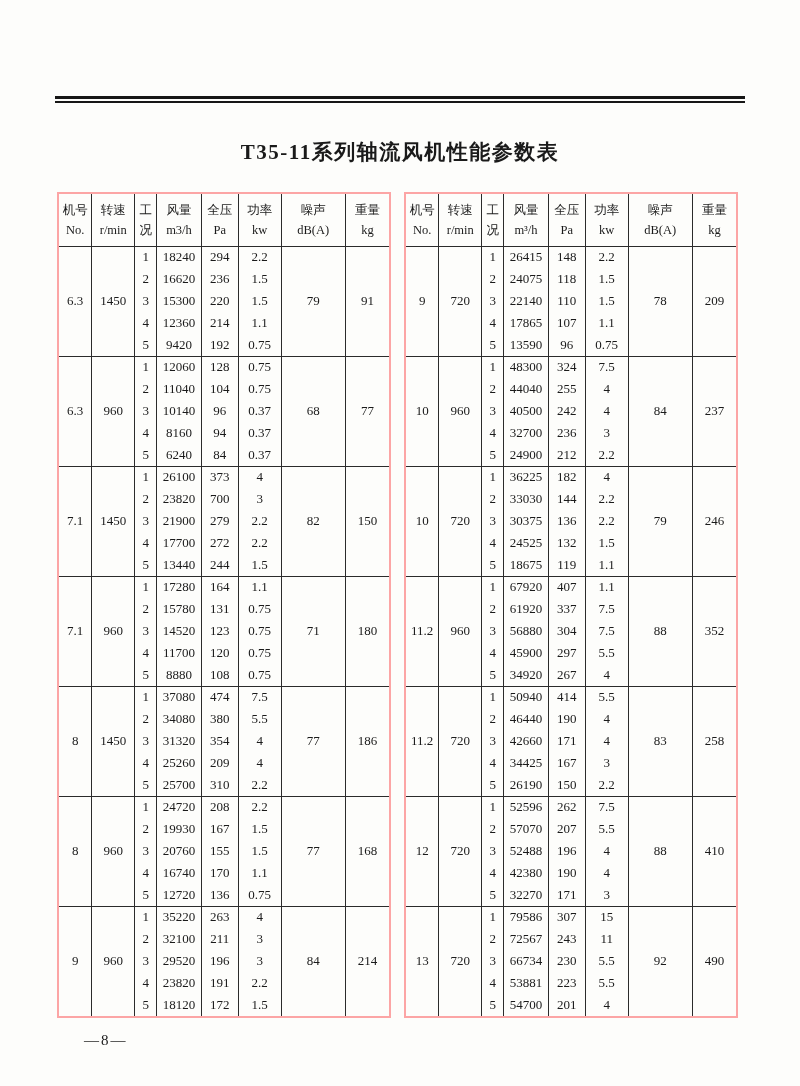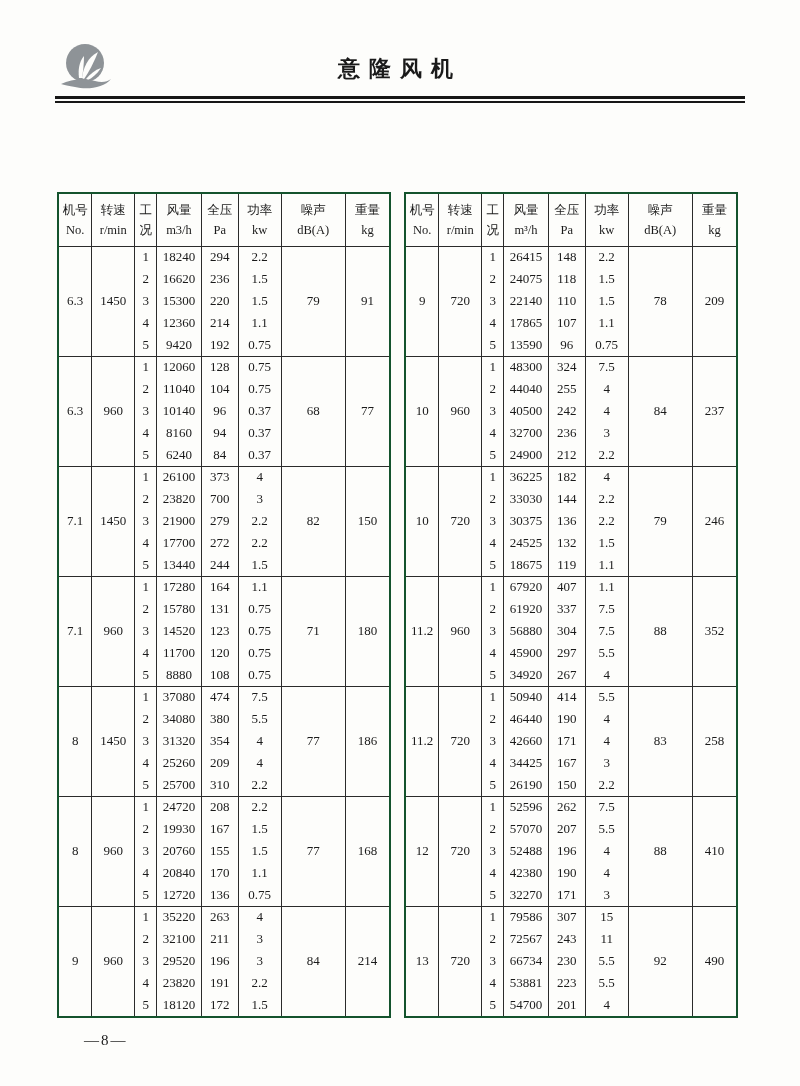--- a/index.html
+++ b/index.html
@@ -32,21 +32,21 @@
   }
   
   .tables{
     position:absolute;top:192px;left:57px;width:686px;
     display:flex;gap:13px;
   }
   table.ftable{
     border-collapse:collapse;
     width:334px;
     table-layout:fixed;
-    border:2px solid #14532d;
+    border:2px solid #fca5a5;
     background:#fdfdfb;
   }
   .ftable th,.ftable td{
     border-left:1px solid #2b2b2b;
     border-right:1px solid #2b2b2b;
     border-top:none;border-bottom:none;
     text-align:center;vertical-align:middle;
     padding:0;
     font-size:13px;line-height:1.15;
     font-family:"Liberation Serif","DejaVu Serif",serif;
@@ -71,37 +71,26 @@
   .footer{
     position:absolute;left:84px;top:1032px;
     font-size:15px;letter-spacing:2px;
   }
 </style>
 </head>
 <body>
 
 <div class="page">
 
-  <div class="hdr">
-    <div class="logo">
-      <svg viewBox="0 0 62 52" width="62" height="52" aria-hidden="true">
-        <circle cx="30" cy="21" r="19" fill="#8e9397"></circle>
-        <path d="M27 36 C28 26 33 15 43 10 C39 20 34 30 29 37 Z" fill="#fdfdfb"></path>
-        <path d="M24 36 C23 28 24 20 29 14 C29 22 28 30 27 36 Z" fill="#fdfdfb"></path>
-        <path d="M31 37 C35 32 40 28 46 26 C42 32 37 36 33 38 Z" fill="#fdfdfb"></path>
-        <path d="M6 42 C16 37 30 36 40 39 C47 41 52 40 56 37 C49 46 32 48 20 45 C14 44 9 43 6 42 Z" fill="#8e9397"></path>
-      </svg>
-    </div>
-    <div class="brand">意隆风机</div>
-  </div>
   <div class="rule-wrap">
     <div class="rule-thick"></div>
     <div class="rule-thin"></div>
   </div>
 
+  <div class="doc-title">T35-11系列轴流风机性能参数表</div>
 
   <div class="tables">
     <table class="ftable">
         <colgroup>
           <col class="c-model">
           <col class="c-speed">
           <col class="c-cond">
           <col class="c-flow">
           <col class="c-press">
           <col class="c-power">
@@ -342,21 +331,21 @@
             <td>1.5</td>
           </tr>
           <tr>
             <td>3</td>
             <td>20760</td>
             <td>155</td>
             <td>1.5</td>
           </tr>
           <tr>
             <td>4</td>
-            <td>20840</td>
+            <td>16740</td>
             <td>170</td>
             <td>1.1</td>
           </tr>
           <tr>
             <td>5</td>
             <td>12720</td>
             <td>136</td>
             <td>0.75</td>
           </tr>
         </tbody>

